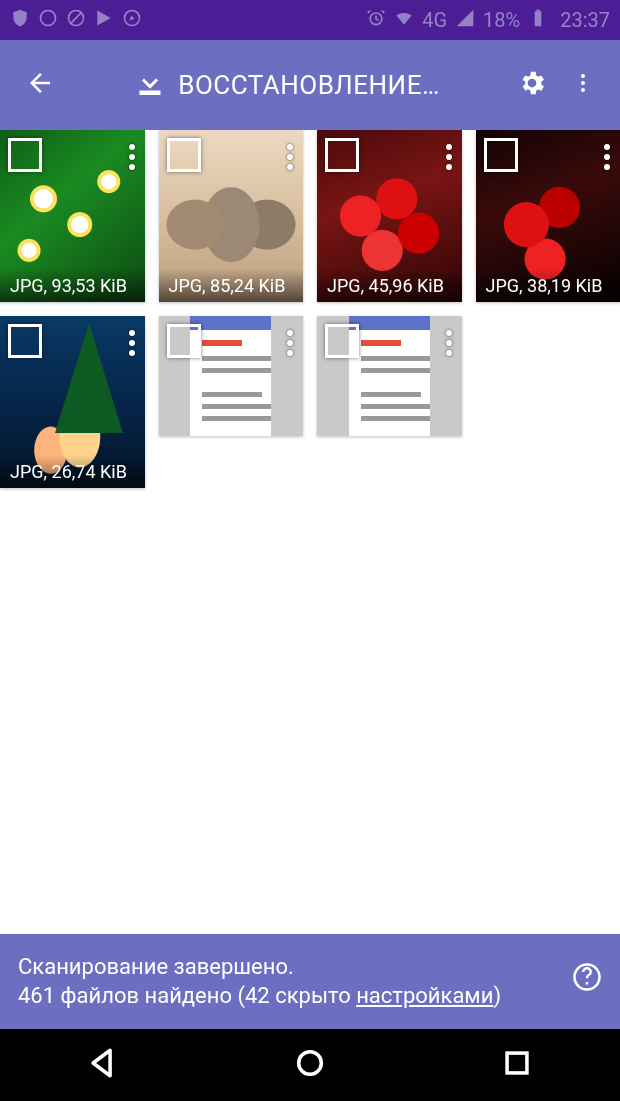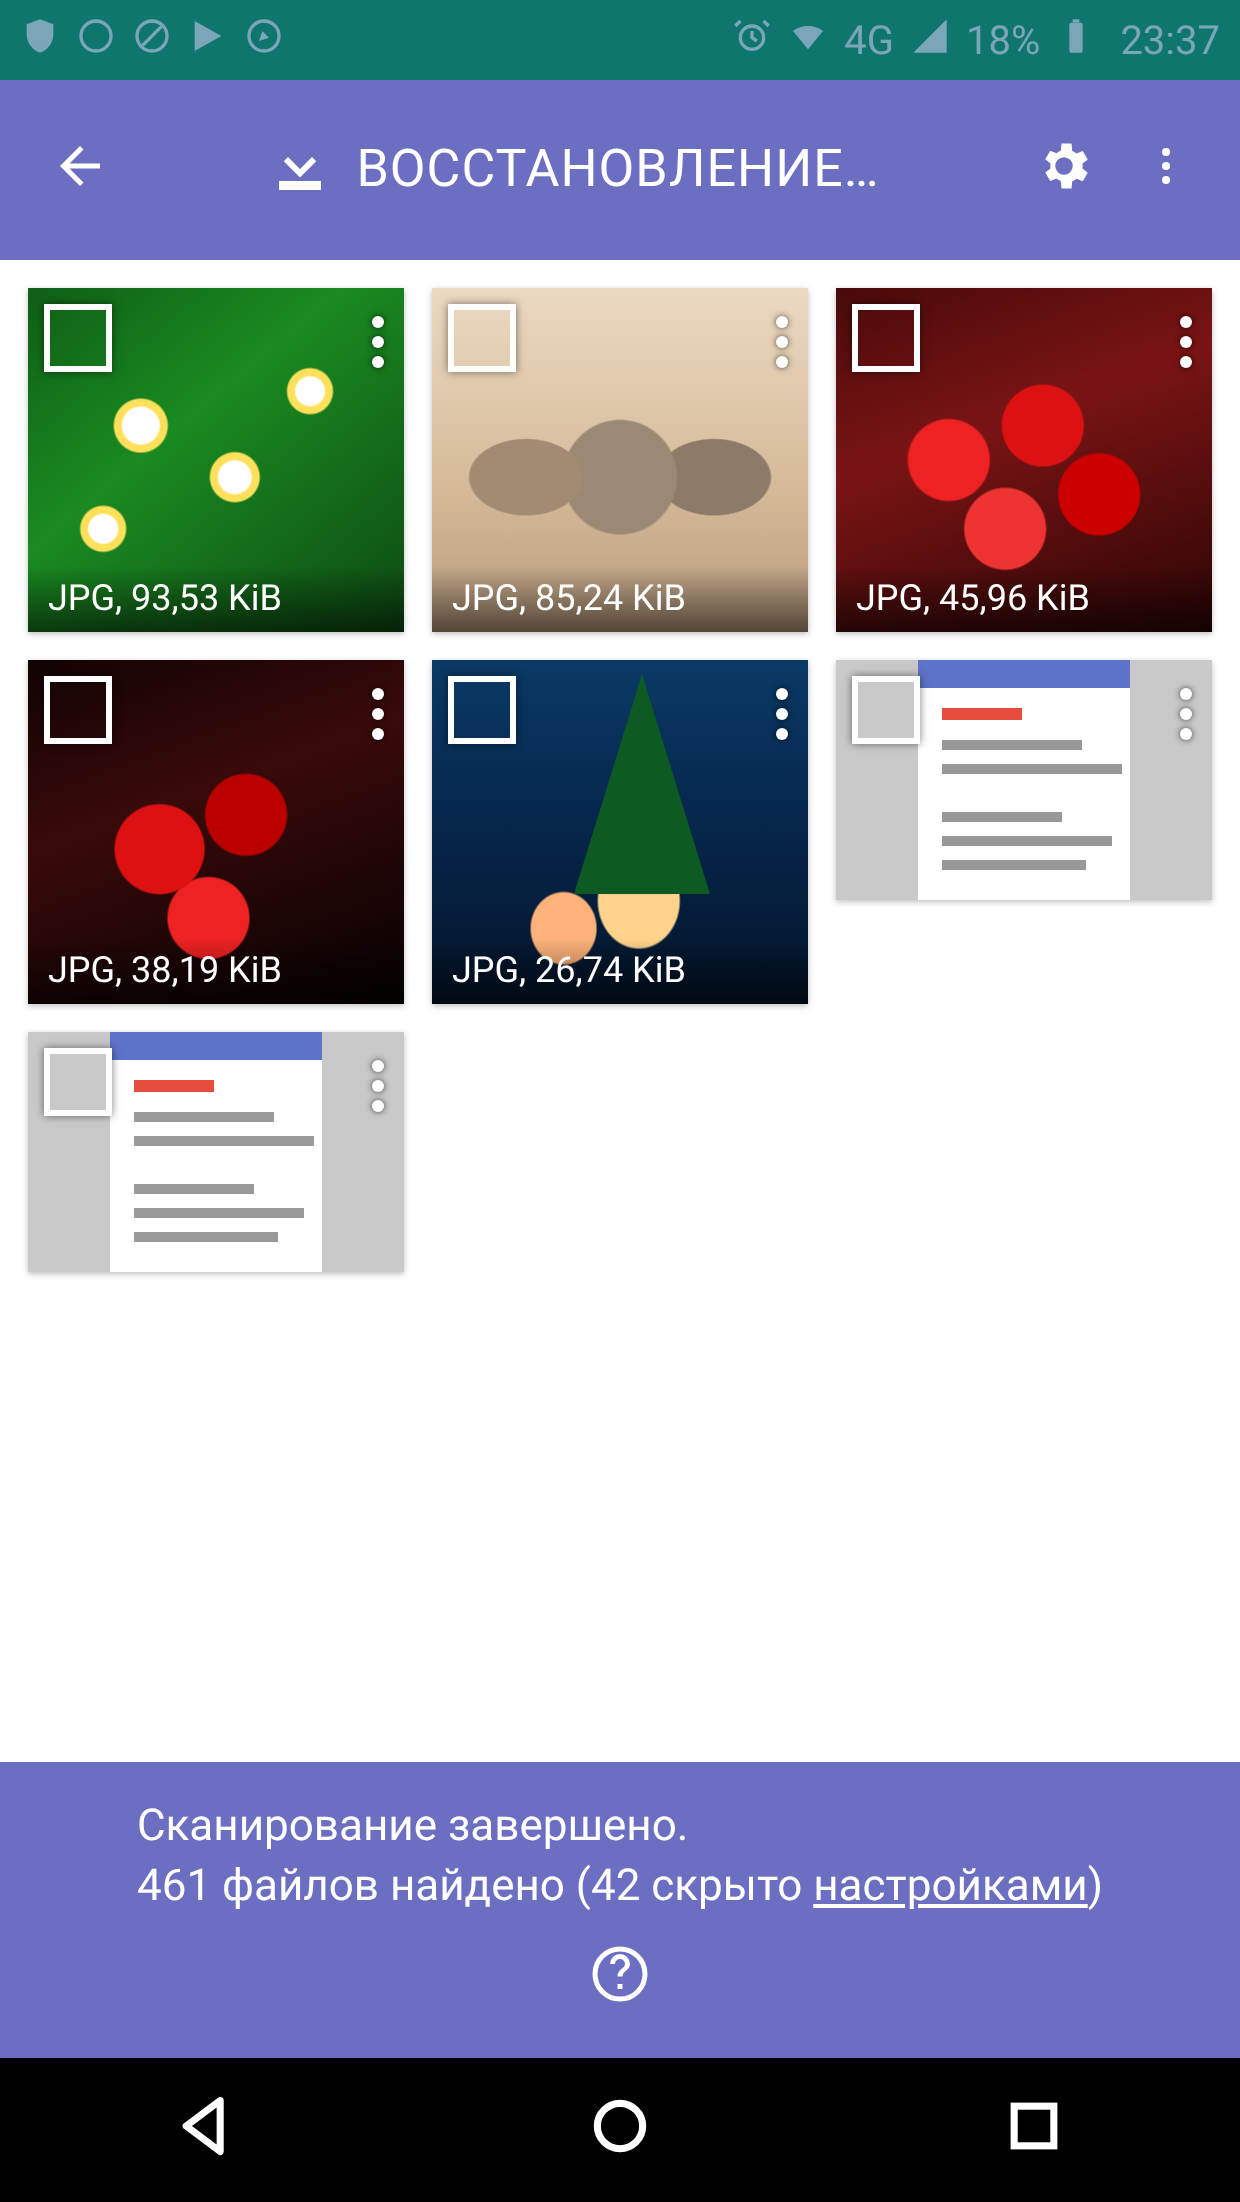--- a/index.html
+++ b/index.html
@@ -2,21 +2,21 @@
 <html><head>
 <meta charset="utf-8">
 <style>
   * { margin: 0; padding: 0; box-sizing: border-box; }
   html, body { width: 620px; height: 1101px; overflow: hidden; font-family: Roboto, Arial, sans-serif; }
   body { background: #f5f5f5; display: flex; flex-direction: column; }
 
   
   .status-bar {
     height: 40px;
-    background: #0f766e;
+    background: #4c1d95;
     display: flex;
     align-items: center;
     justify-content: flex-end;
     padding: 0 10px;
     color: #c4c6e8;
     font-size: 20px;
     gap: 8px;
   }
   .status-left {
     display: flex;
@@ -61,23 +61,22 @@
 
   
   .content {
     flex: 1;
     background: #ffffff;
     overflow: hidden;
     position: relative;
   }
   .grid {
     display: grid;
-    grid-template-columns: 1fr 1fr 1fr;
+    grid-template-columns: 1fr 1fr 1fr 1fr;
     gap: 14px;
-    padding: 14px;
   }
   .tile {
     position: relative;
     height: 172px;
     background: #888;
     overflow: hidden;
     box-shadow: 0 1px 3px rgba(0,0,0,.25);
   }
   .tile .thumb {
     position: absolute;
@@ -178,21 +177,20 @@
   
   .snackbar {
     background:#6c6fc1;
     color:#fff;
     padding:18px 18px;
     display:flex;
     align-items:center;
     gap:14px;
     font-size:22px;
     line-height:1.35;
-    flex-direction:column;
   }
   .snackbar .msg { flex:1; }
   .snackbar .link { text-decoration: underline; }
   .snackbar svg { width:30px; height:30px; fill:#fff; flex-shrink:0;}
 
   
   .navbar {
     height:72px;
     background:#000;
     display:flex;

